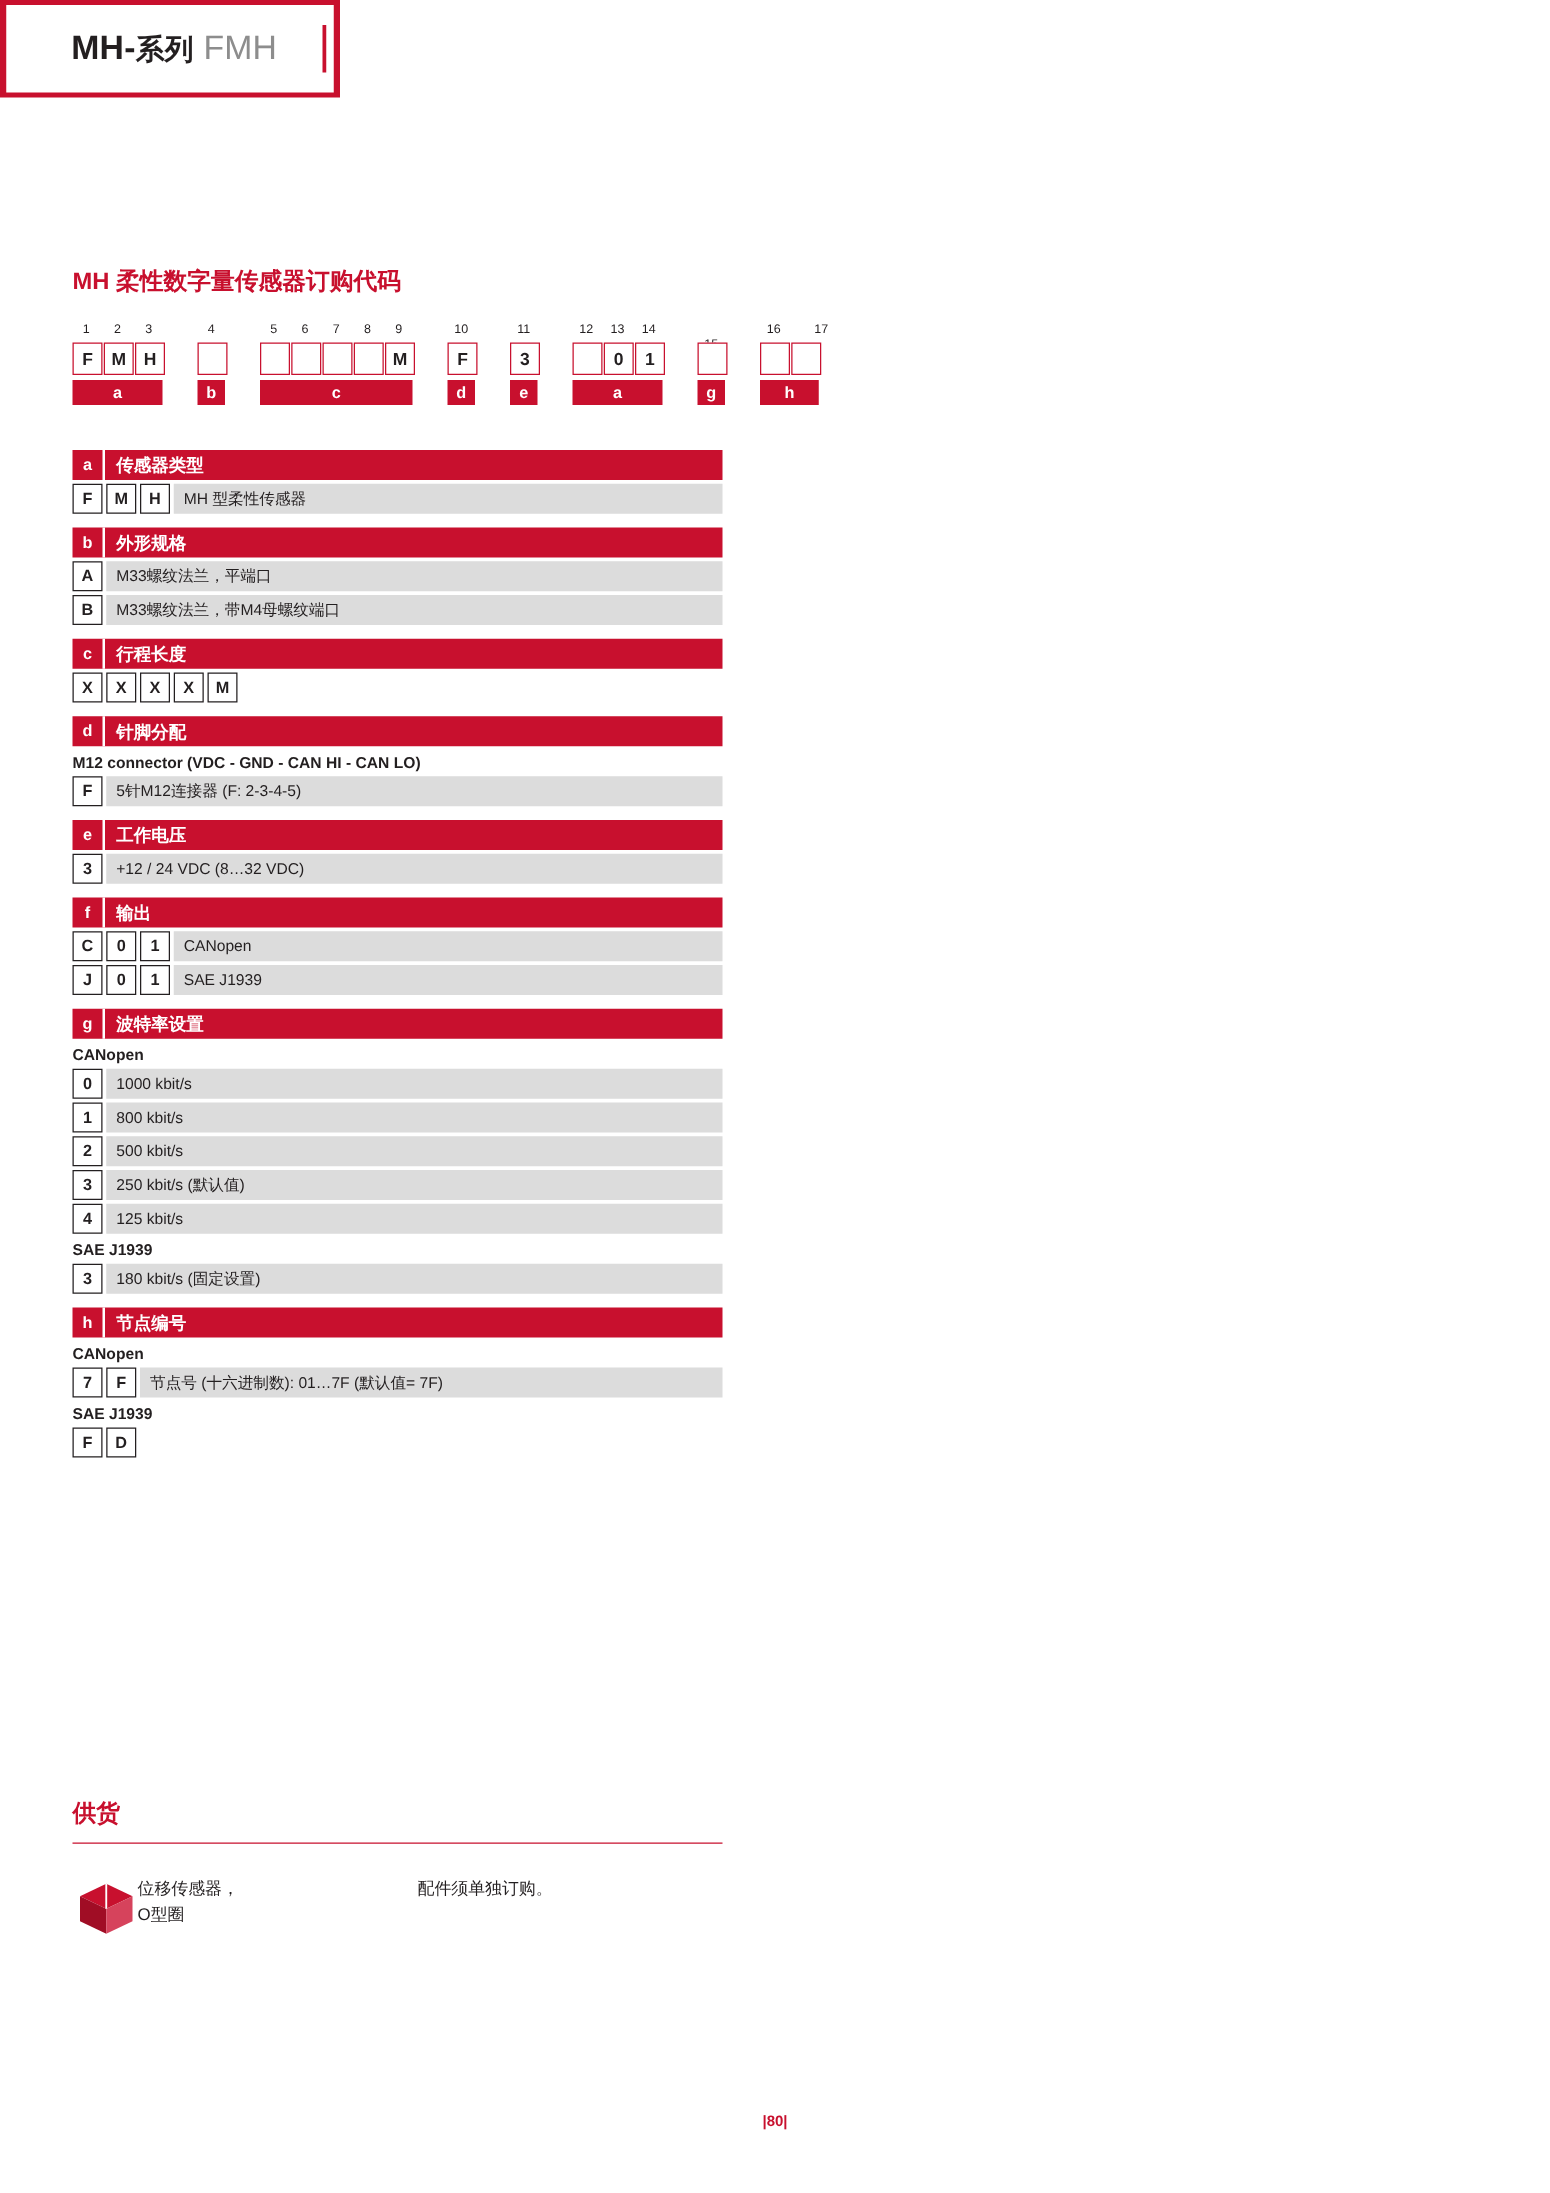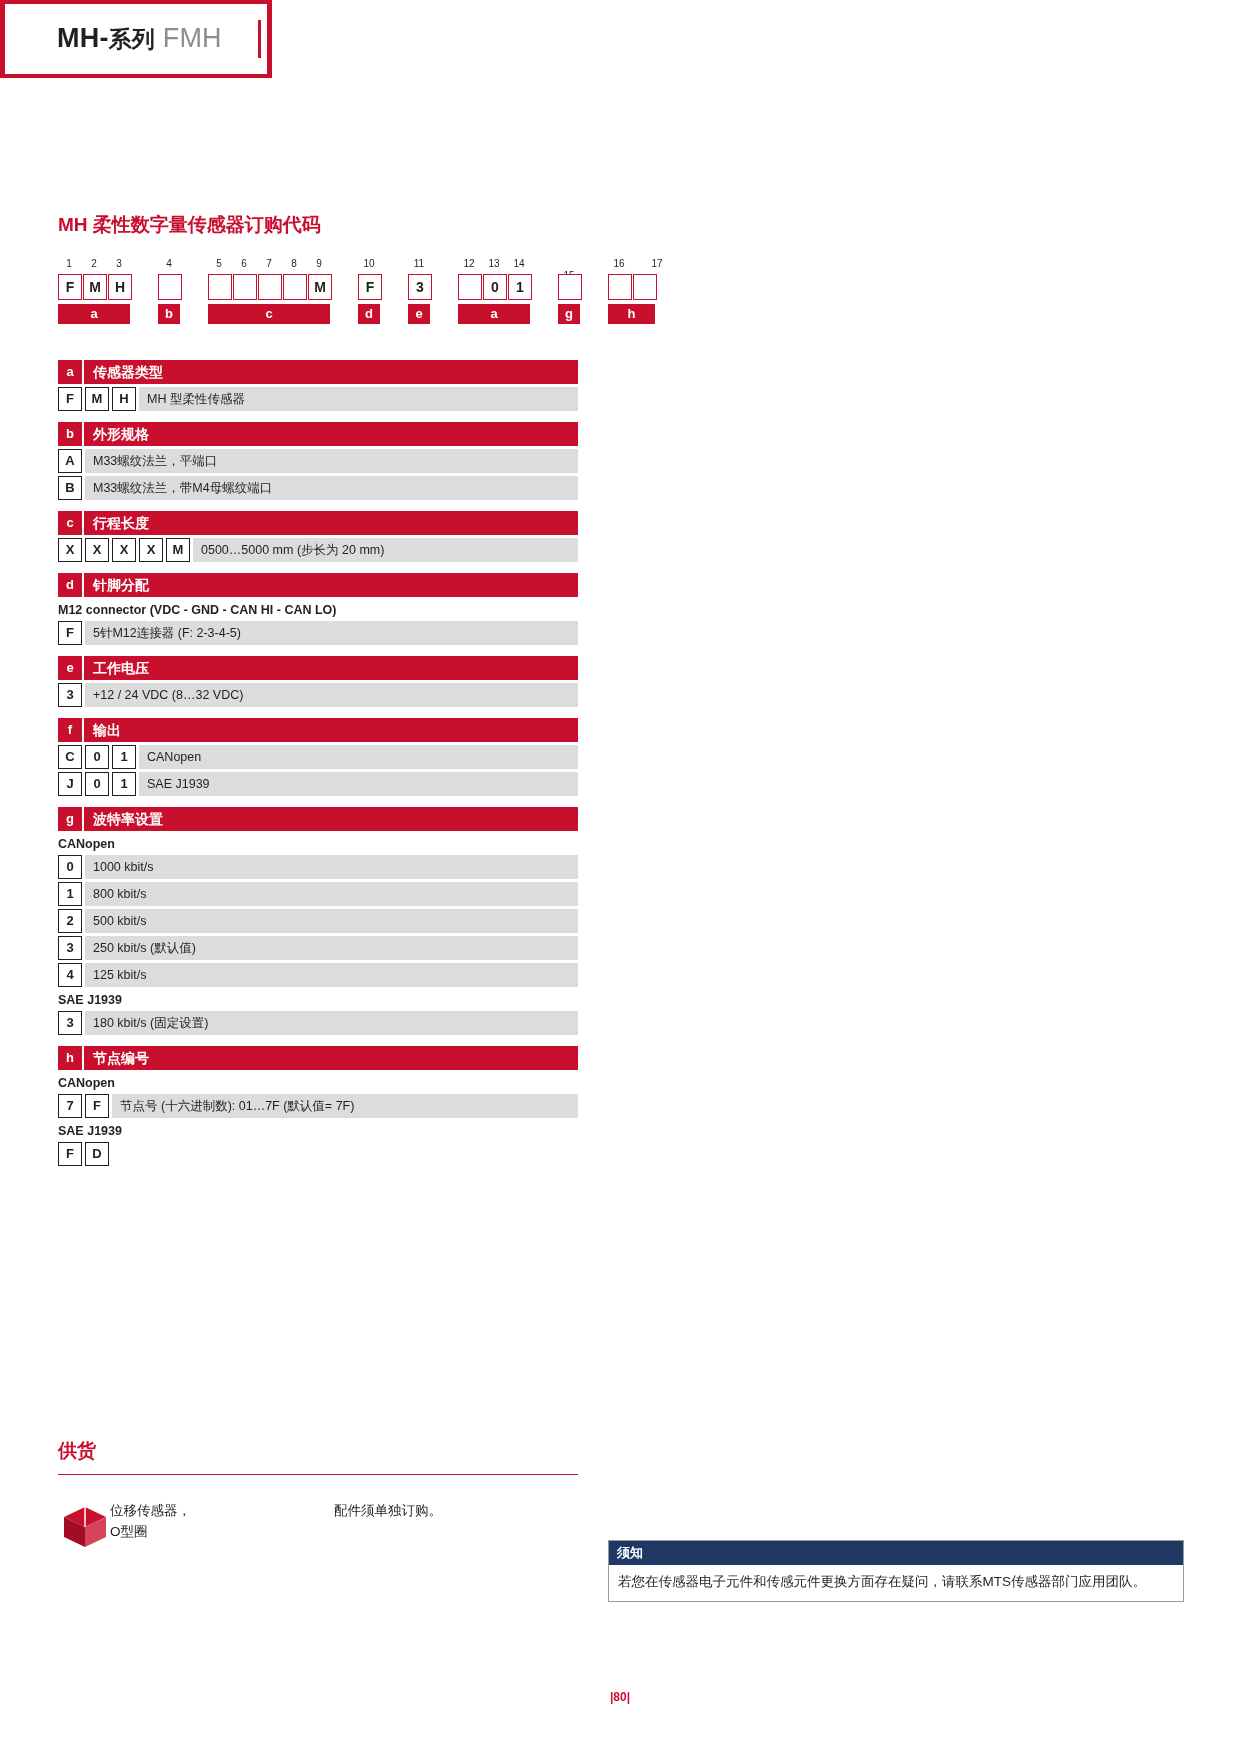--- a/index.html
+++ b/index.html
@@ -230,21 +230,20 @@
           <div class="title">行程长度</div>
         </div>
         <div class="row">
           <div class="keys">
             <div class="k">X</div>
             <div class="k">X</div>
             <div class="k">X</div>
             <div class="k">X</div>
             <div class="k">M</div>
           </div>
-          <div class="desc">0500…5000 mm (步长为 20 mm)</div>
         </div>
       </div>
       <div class="grp">
         <div class="grp-head">
           <div class="key">d</div>
           <div class="title">针脚分配</div>
         </div>
         <div class="subhead">M12 connector (VDC - GND - CAN HI - CAN LO)</div>
         <div class="row">
           <div class="keys">
@@ -361,19 +360,15 @@
     <polygon points="2,12 23,22 23,42 2,32" fill="#a00d25"></polygon>
     <polygon points="44,12 23,22 23,42 44,32" fill="#d6435c"></polygon>
     <line x1="23" y1="2" x2="23" y2="22" stroke="#ffffff" stroke-width="1.5"></line>
   </svg>
   <div class="avail-txt">
     <div>位移传感器，</div>
     <div>O型圈</div>
   </div>
   <div class="avail-note">配件须单独订购。</div>
 
-  <div class="notice">
-    <div class="notice-head">须知</div>
-    <div class="notice-body">若您在传感器电子元件和传感元件更换方面存在疑问，请联系MTS传感器部门应用团队。</div>
-  </div>
 
   <div class="footer">|80|</div>
 </div>
 
 </body></html>

